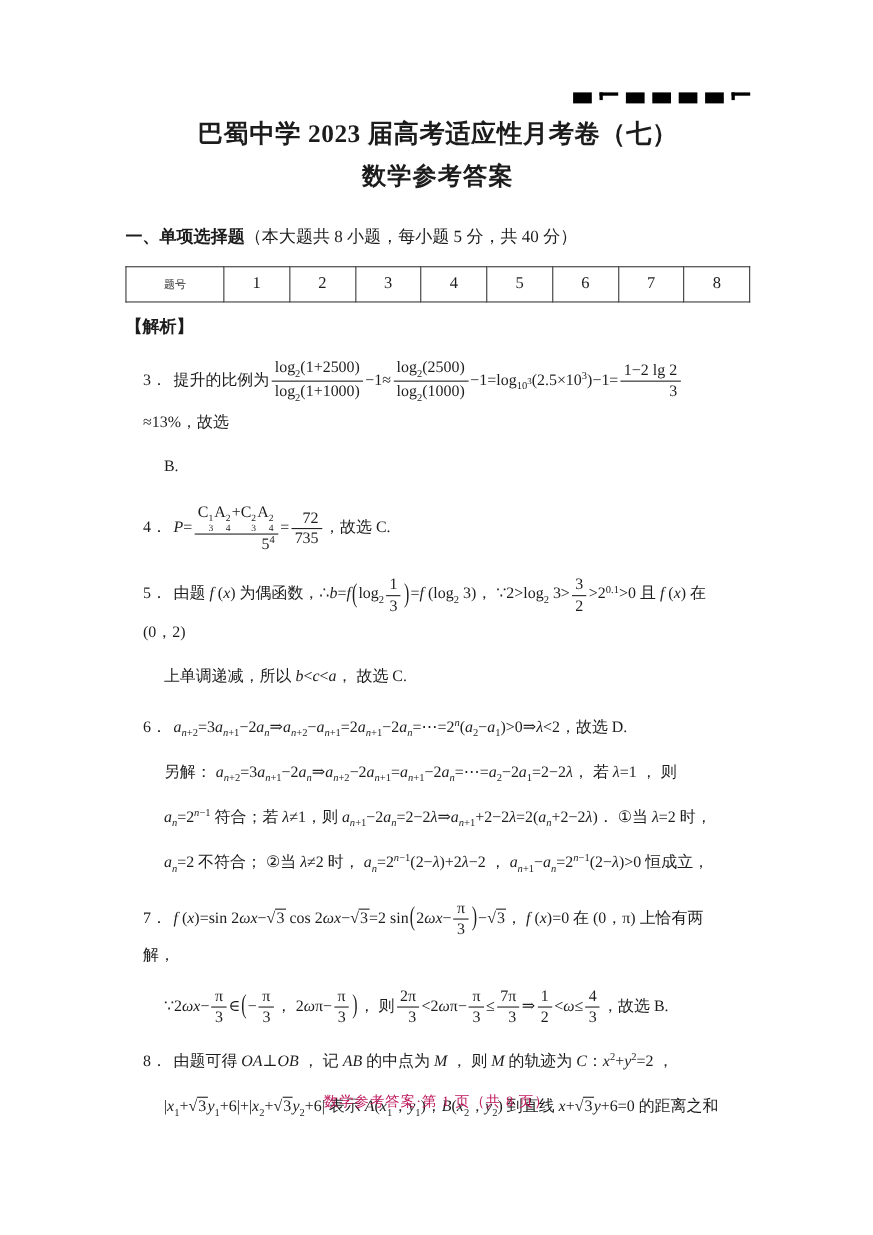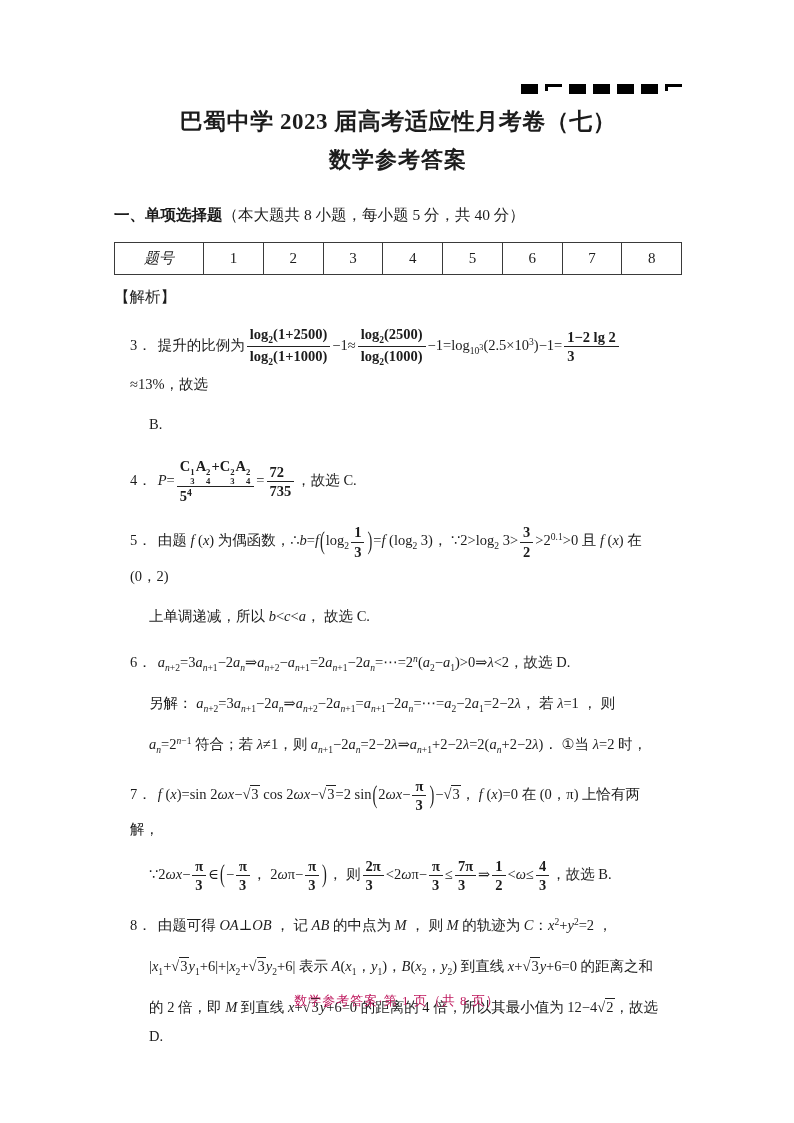--- a/index.html
+++ b/index.html
@@ -15,34 +15,34 @@
   .mark.corner{background:transparent;border-top:3px solid #000;border-left:3px solid #000;height:7px;box-sizing:border-box;}
   
   h1{margin:0 0 8px;text-align:center;font-size:23px;font-weight:bold;letter-spacing:.5px;}
   h2{margin:4px 0 30px;text-align:center;font-size:22px;font-weight:bold;letter-spacing:1px;}
   
   .sec-head{font-size:15.5px;margin:0 0 16px;}
   .hd-b{font-weight:bold;font-family:"Liberation Sans","DejaVu Sans",sans-serif;}
   
   table{border-collapse:collapse;width:100%;table-layout:fixed;margin:2px 0 12px;}
   td{border:1px solid #3a3a3a;text-align:center;height:31px;font-size:15px;padding:0;}
-  td.lab{width:88px;font-size:15px;font-style:italic;}
+  td.lab{width:88px;font-size:10px;}
   
-  .analysis{font-weight:normal;font-family:"Liberation Sans","DejaVu Sans",sans-serif;font-size:15.5px;margin:4px 0 2px;}
+  .analysis{font-weight:bold;font-family:"Liberation Sans","DejaVu Sans",sans-serif;font-size:15.5px;margin:4px 0 2px;}
   
   .sol{margin:16px;}
   .line{margin:11px 0;line-height:2.05;}
   .line.cont{padding-left:19px;}
   .num{margin-right:6px;}
   i{font-style:italic;font-family:"Liberation Serif","DejaVu Serif",serif;}
   sub,sup{font-size:66%;}
   sub{vertical-align:-0.45em;}
   sup{vertical-align:0.55em;}
   sub sup{font-size:85%;}
-  .frac{display:inline-block;vertical-align:middle;text-align:left;line-height:1.25;margin:1px 2px;font-weight:bold;}
+  .frac{display:inline-block;vertical-align:middle;text-align:right;line-height:1.25;margin:1px 2px;}
   .frac .n{display:block;border-bottom:1.2px solid #222;padding:0 3px;}
   .frac .d{display:block;padding:0 3px;}
   .ss{display:inline-flex;flex-direction:column;align-items:flex-start;font-size:60%;line-height:1.05;vertical-align:-0.45em;margin:0 1px 0 0;}
   .ss span{display:block;}
   .sq{white-space:nowrap;}
   .sq .ov{border-top:1.2px solid #222;padding:0 1px;}
   .bigp{display:inline-block;transform:scaleY(1.7);vertical-align:-0.05em;font-weight:300;padding:0 1px;}
   
   .footer{position:absolute;top:992px;left:0;width:794px;text-align:center;font-size:13px;color:#be185d;letter-spacing:1px;}
 </style>
@@ -109,28 +109,28 @@
 
   <div class="sol">
     <div class="line first"><span class="num">5．</span><span>由题 <i>f</i> (<i>x</i>) 为偶函数，∴<i>b</i>=<i>f</i><span class="bigp">(</span>log<sub>2</sub><span class="frac"><span class="n">1</span><span class="d">3</span></span><span class="bigp">)</span>=<i>f</i> (log<sub>2</sub> 3)，  ∵2&gt;log<sub>2</sub> 3&gt;<span class="frac"><span class="n">3</span><span class="d">2</span></span>&gt;2<sup>0.1</sup>&gt;0 且 <i>f</i> (<i>x</i>) 在 (0，2)</span></div>
     <div class="line cont">上单调递减，所以 <i>b</i>&lt;<i>c</i>&lt;<i>a</i>， 故选 C.</div>
   </div>
 
   <div class="sol">
     <div class="line first"><span class="num">6．</span><span><i>a</i><sub><i>n</i>+2</sub>=3<i>a</i><sub><i>n</i>+1</sub>−2<i>a</i><sub><i>n</i></sub>⇒<i>a</i><sub><i>n</i>+2</sub>−<i>a</i><sub><i>n</i>+1</sub>=2<i>a</i><sub><i>n</i>+1</sub>−2<i>a</i><sub><i>n</i></sub>=⋯=2<sup><i>n</i></sup>(<i>a</i><sub>2</sub>−<i>a</i><sub>1</sub>)&gt;0⇒<i>λ</i>&lt;2，故选 D.</span></div>
     <div class="line cont">另解： <i>a</i><sub><i>n</i>+2</sub>=3<i>a</i><sub><i>n</i>+1</sub>−2<i>a</i><sub><i>n</i></sub>⇒<i>a</i><sub><i>n</i>+2</sub>−2<i>a</i><sub><i>n</i>+1</sub>=<i>a</i><sub><i>n</i>+1</sub>−2<i>a</i><sub><i>n</i></sub>=⋯=<i>a</i><sub>2</sub>−2<i>a</i><sub>1</sub>=2−2<i>λ</i>， 若 <i>λ</i>=1 ， 则</div>
     <div class="line cont"><i>a</i><sub><i>n</i></sub>=2<sup><i>n</i>−1</sup> 符合；若 <i>λ</i>≠1，则 <i>a</i><sub><i>n</i>+1</sub>−2<i>a</i><sub><i>n</i></sub>=2−2<i>λ</i>⇒<i>a</i><sub><i>n</i>+1</sub>+2−2<i>λ</i>=2(<i>a</i><sub><i>n</i></sub>+2−2<i>λ</i>)． ①当 <i>λ</i>=2 时，</div>
+    <div class="line cont"><i>a</i><sub><i>n</i></sub>=2 不符合； ②当 <i>λ</i>≠2 时， <i>a</i><sub><i>n</i></sub>=2<sup><i>n</i>−1</sup>(2−<i>λ</i>)+2<i>λ</i>−2 ， <i>a</i><sub><i>n</i>+1</sub>−<i>a</i><sub><i>n</i></sub>=2<sup><i>n</i>−1</sup>(2−<i>λ</i>)&gt;0 恒成立，</div>
   </div>
 
   <div class="sol">
     <div class="line first"><span class="num">7．</span><span><i>f</i> (<i>x</i>)=sin 2<i>ωx</i>−<span class="sq">√<span class="ov">3</span></span> cos 2<i>ωx</i>−<span class="sq">√<span class="ov">3</span></span>=2 sin<span class="bigp">(</span>2<i>ωx</i>−<span class="frac"><span class="n">π</span><span class="d">3</span></span><span class="bigp">)</span>−<span class="sq">√<span class="ov">3</span></span>， <i>f</i> (<i>x</i>)=0 在 (0，π) 上恰有两解，</span></div>
     <div class="line cont">∵2<i>ωx</i>−<span class="frac"><span class="n">π</span><span class="d">3</span></span>∈<span class="bigp">(</span>−<span class="frac"><span class="n">π</span><span class="d">3</span></span>， 2<i>ω</i>π−<span class="frac"><span class="n">π</span><span class="d">3</span></span><span class="bigp">)</span>， 则<span class="frac"><span class="n">2π</span><span class="d">3</span></span>&lt;2<i>ω</i>π−<span class="frac"><span class="n">π</span><span class="d">3</span></span>≤<span class="frac"><span class="n">7π</span><span class="d">3</span></span>⇒<span class="frac"><span class="n">1</span><span class="d">2</span></span>&lt;<i>ω</i>≤<span class="frac"><span class="n">4</span><span class="d">3</span></span>，故选 B.</div>
   </div>
 
   <div class="sol">
     <div class="line first"><span class="num">8．</span><span>由题可得 <i>OA</i>⊥<i>OB</i> ， 记 <i>AB</i> 的中点为 <i>M</i> ， 则 <i>M</i> 的轨迹为 <i>C</i>：<i>x</i><sup>2</sup>+<i>y</i><sup>2</sup>=2 ，</span></div>
     <div class="line cont">|<i>x</i><sub>1</sub>+<span class="sq">√<span class="ov">3</span></span><i>y</i><sub>1</sub>+6|+|<i>x</i><sub>2</sub>+<span class="sq">√<span class="ov">3</span></span><i>y</i><sub>2</sub>+6| 表示 <i>A</i>(<i>x</i><sub>1</sub>，<i>y</i><sub>1</sub>)，<i>B</i>(<i>x</i><sub>2</sub>，<i>y</i><sub>2</sub>) 到直线 <i>x</i>+<span class="sq">√<span class="ov">3</span></span><i>y</i>+6=0 的距离之和</div>
-    <div class="line cont">的 2 倍，即 <i>M</i> 到直线 <i>x</i>+<span class="sq">√<span class="ov">3</span></span><i>y</i>+6=0 的距离的 4 倍，所以其最小值为 12−4<span class="sq">√<span class="ov">2</span></span>，故选 D.</div>
   </div>
 
   <div class="footer">数学参考答案·第 1 页（共 8 页）</div>
 
 </div>
 
 </body></html>

